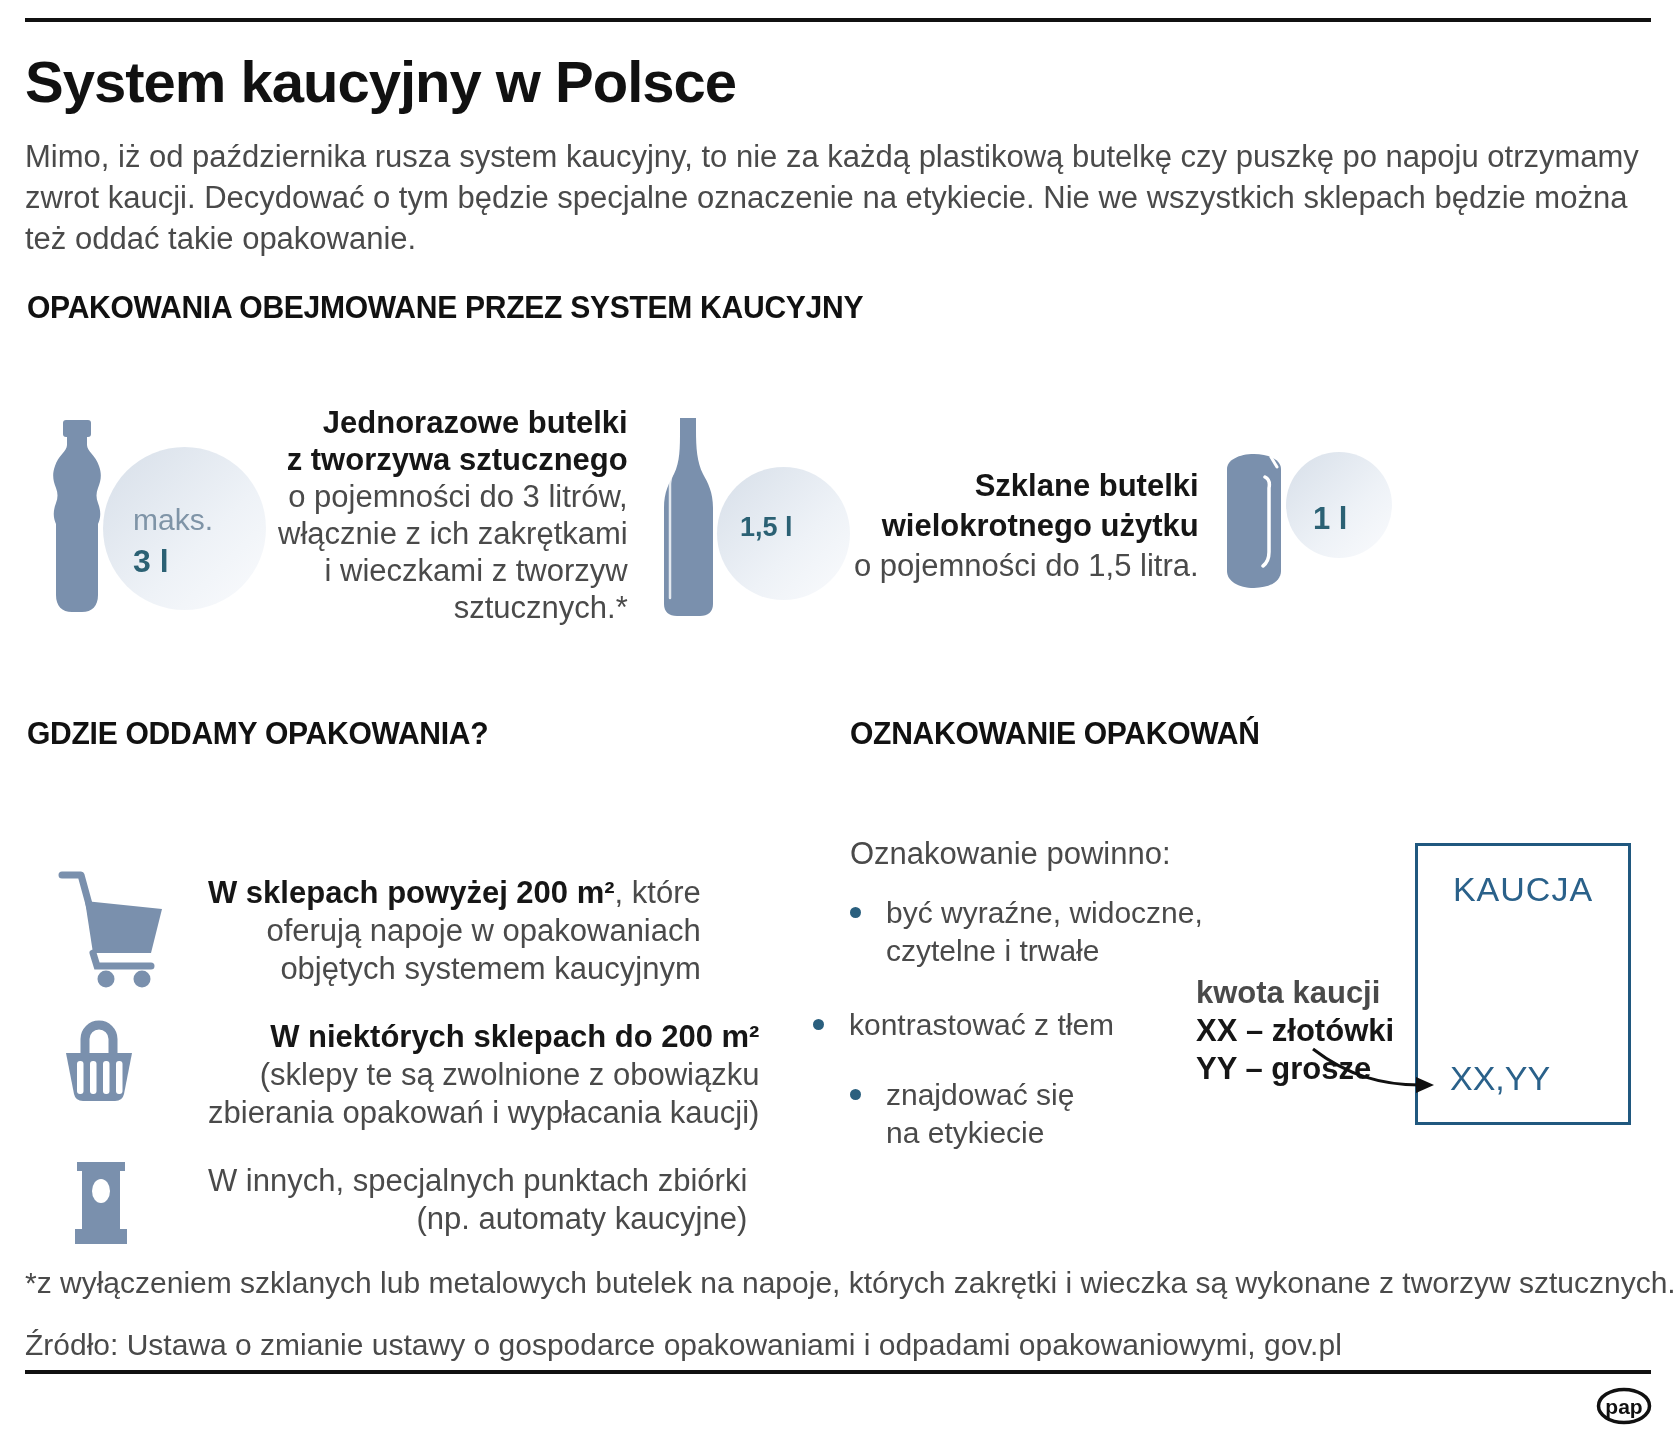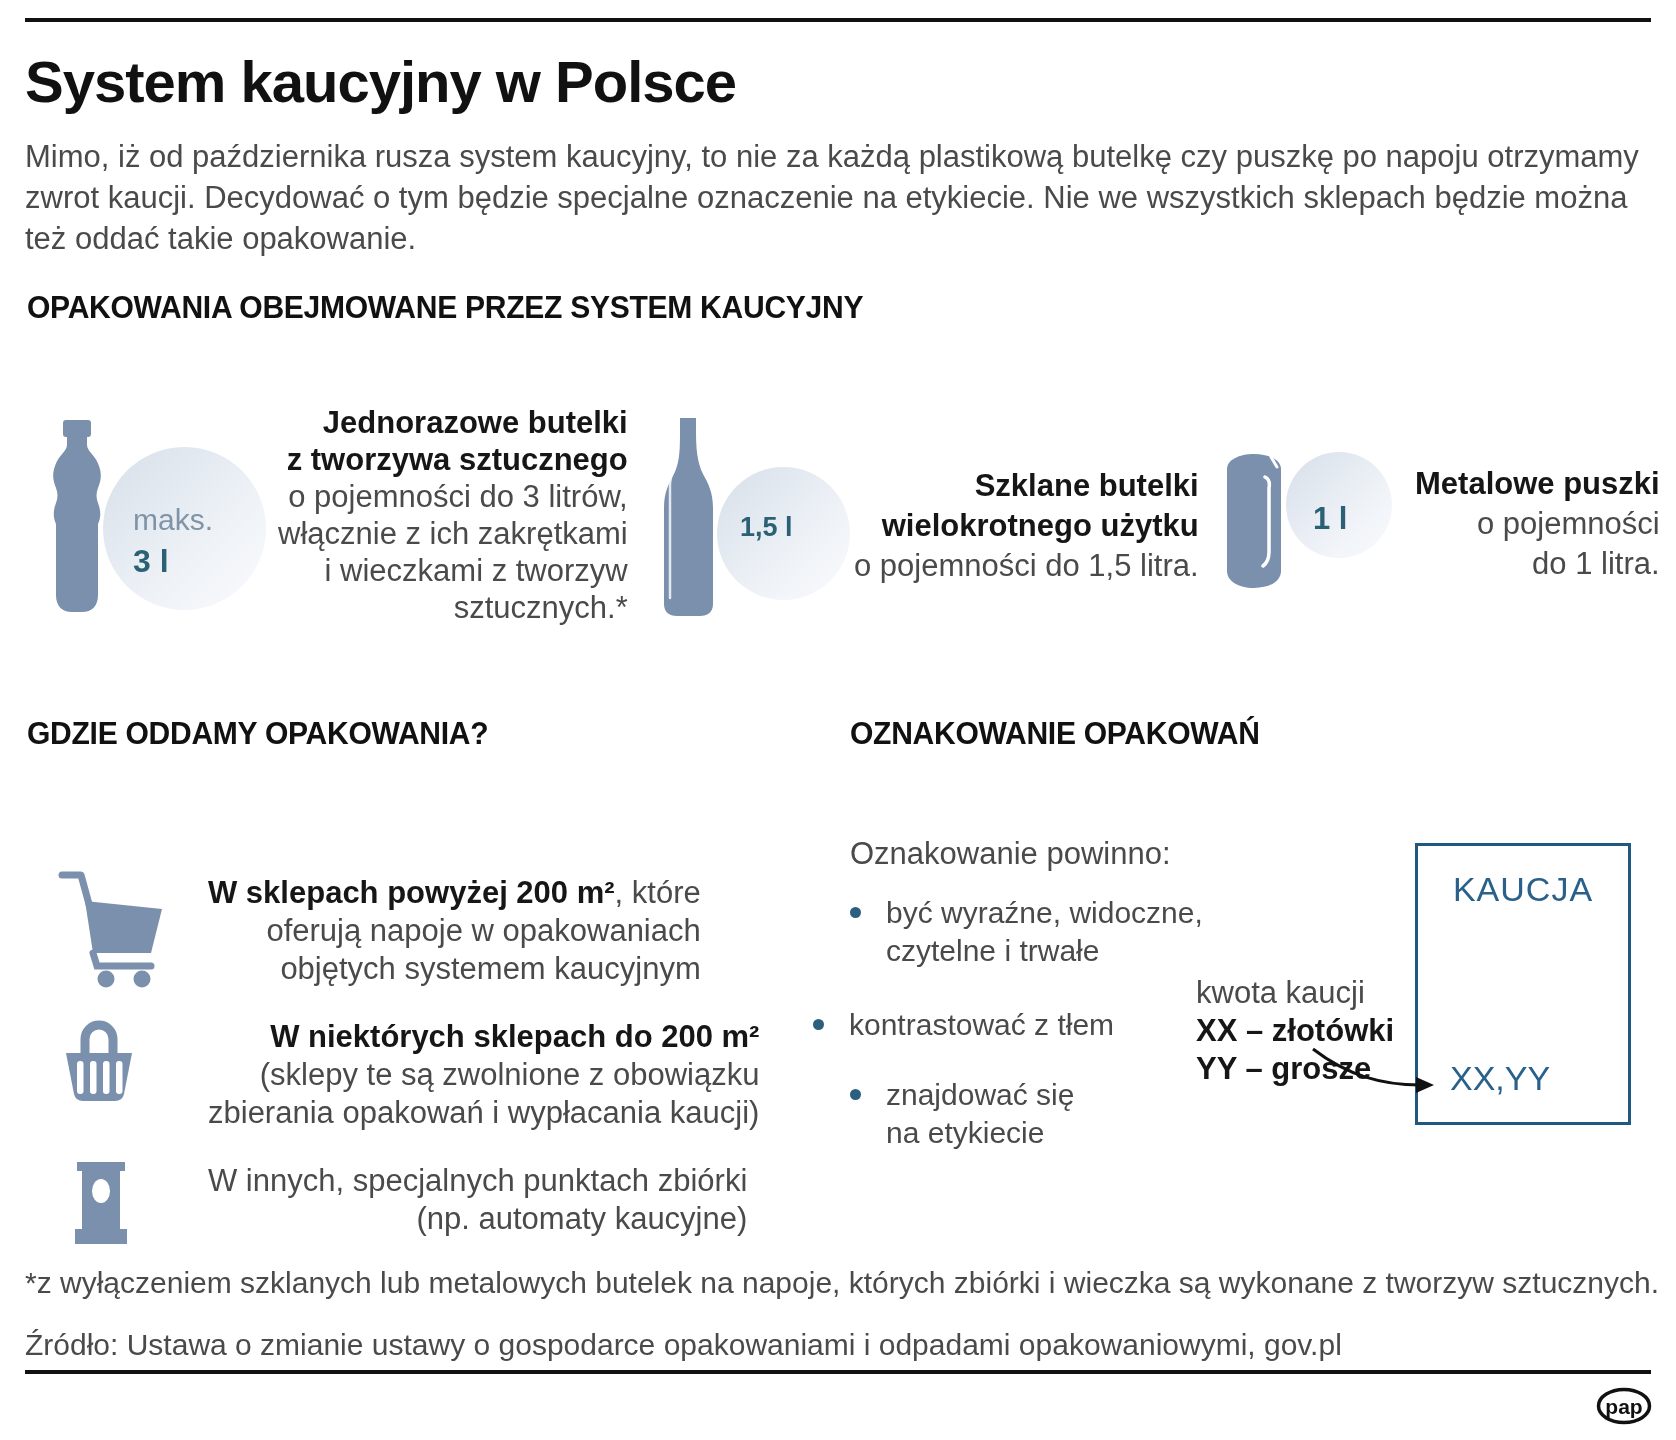--- a/index.html
+++ b/index.html
@@ -16,21 +16,21 @@
   .badge-pre{position:absolute;font-size:30px;color:#7f94a7;white-space:nowrap;}
   .badge-val{position:absolute;font-size:32px;font-weight:700;color:#2b6174;white-space:nowrap;}
   .tblock{position:absolute;font-size:31px;white-space:nowrap;}
   .tblock div{white-space:nowrap;text-align:right;}
   .t{font-weight:700;color:#161616;}
   .g{color:#4a4a4a;font-weight:400;}
   .lh37 div{line-height:37px;} .lh38 div{line-height:38px;} .lh40 div{line-height:40px;}
   .bullet{position:absolute;font-size:30px;color:#4a4a4a;}
   .bullet .dot{position:absolute;left:-36px;top:13px;width:11px;height:11px;border-radius:50%;background:#2a5f7e;}
   .note{position:absolute;font-size:31px;white-space:nowrap;}
-  .note div{line-height:38px;}
+  .note div{line-height:38px;font-weight:bold;}
   .kbox{position:absolute;border:3px solid #20587f;background:#fff;}
   .kbox .ktitle{margin-top:24px;text-align:center;font-size:34px;color:#2a618a;letter-spacing:1px;}
   .kbox .kval{position:absolute;left:32px;bottom:24px;font-size:34px;color:#2a618a;}
   .foot{position:absolute;font-size:30px;color:#4a4a4a;white-space:nowrap;}
 </style>
 </head>
 <body>
 
 <div class="stage">
 
@@ -69,25 +69,20 @@
     <div class="g">o pojemności do 1,5 litra.</div>
   </div>
 
   <div class="circle" style="left:1286px;top:452px;width:106px;height:106px;"></div>
   <svg class="abs" viewBox="0 0 64 138" style="left:1222px;top:452px;width:64px;height:138px;">
     <path d="M5 17 C5 8 17 2 32 2 C47 2 59 8 59 17 V119 C59 129 48 136 32 136 C16 136 5 129 5 119 Z" fill="#7a90ad"></path>
     <path d="M49 5 L55 15" stroke="#ffffff" stroke-width="3" stroke-linecap="round" fill="none"></path>
     <path d="M43 25 C47 27 48 31 47 36 V100 C47 107 45 111 41 114" fill="none" stroke="#ffffff" stroke-width="3.5" stroke-linecap="round"></path>
   </svg>
   <div class="badge-val" style="left:1313px;top:501px;font-size:31px;">1 l</div>
-  <div class="tblock lh40" style="left:1415px;top:464px;">
-    <div class="t">Metalowe puszki</div>
-    <div class="g">o pojemności</div>
-    <div class="g">do 1 litra.</div>
-  </div>
 
   <div class="h" style="left:27px;top:716px;">GDZIE ODDAMY OPAKOWANIA?</div>
 
   <svg class="abs" viewBox="0 0 106 122" style="left:58px;top:866px;width:106px;height:122px;">
     <path d="M4 9 H23 L37 60" fill="none" stroke="#7a90ad" stroke-width="7" stroke-linejoin="round" stroke-linecap="round"></path>
     <path d="M27 35 L104 43 L93 87 L35 87 Z" fill="#7a90ad"></path>
     <path d="M35 87 L39 100 H93" fill="none" stroke="#7a90ad" stroke-width="7" stroke-linecap="round"></path>
     <circle cx="48" cy="113" r="8.5" fill="#7a90ad"></circle>
     <circle cx="84" cy="113" r="8.5" fill="#7a90ad"></circle>
   </svg>
@@ -149,21 +144,21 @@
   <svg class="abs" viewBox="0 0 136 52" style="left:1308px;top:1042px;width:136px;height:52px;z-index:3;">
     <path d="M5 7 C 40 34 75 43 112 43" fill="none" stroke="#111111" stroke-width="3"></path>
     <path d="M108 35 L126 43 L108 51 Z" fill="#111111"></path>
   </svg>
 
   <div class="kbox" style="left:1415px;top:843px;width:210px;height:276px;">
     <div class="ktitle">KAUCJA</div>
     <div class="kval">XX,YY</div>
   </div>
 
-  <div class="foot" style="left:25px;top:1266px;">*z wyłączeniem szklanych lub metalowych butelek na napoje, których zbiórki i wieczka są wykonane z tworzyw sztucznych.</div>
+  <div class="foot" style="left:25px;top:1266px;">*z wyłączeniem szklanych lub metalowych butelek na napoje, których zakrętki i wieczka są wykonane z tworzyw sztucznych.</div>
   <div class="foot" style="left:25px;top:1328px;">Źródło: Ustawa o zmianie ustawy o gospodarce opakowaniami i odpadami opakowaniowymi, gov.pl</div>
   <div class="rule" style="left:25px;top:1370px;width:1626px;"></div>
 
   <svg class="abs" viewBox="0 0 56 38" style="left:1596px;top:1387px;width:56px;height:38px;">
     <ellipse cx="28" cy="19" rx="25.5" ry="16.5" fill="#ffffff" stroke="#111111" stroke-width="3.5"></ellipse>
     <text x="28" y="27" text-anchor="middle" font-size="21" font-weight="bold" font-family="Liberation Sans, sans-serif" fill="#111111">pap</text>
   </svg>
 
 </div>
 

